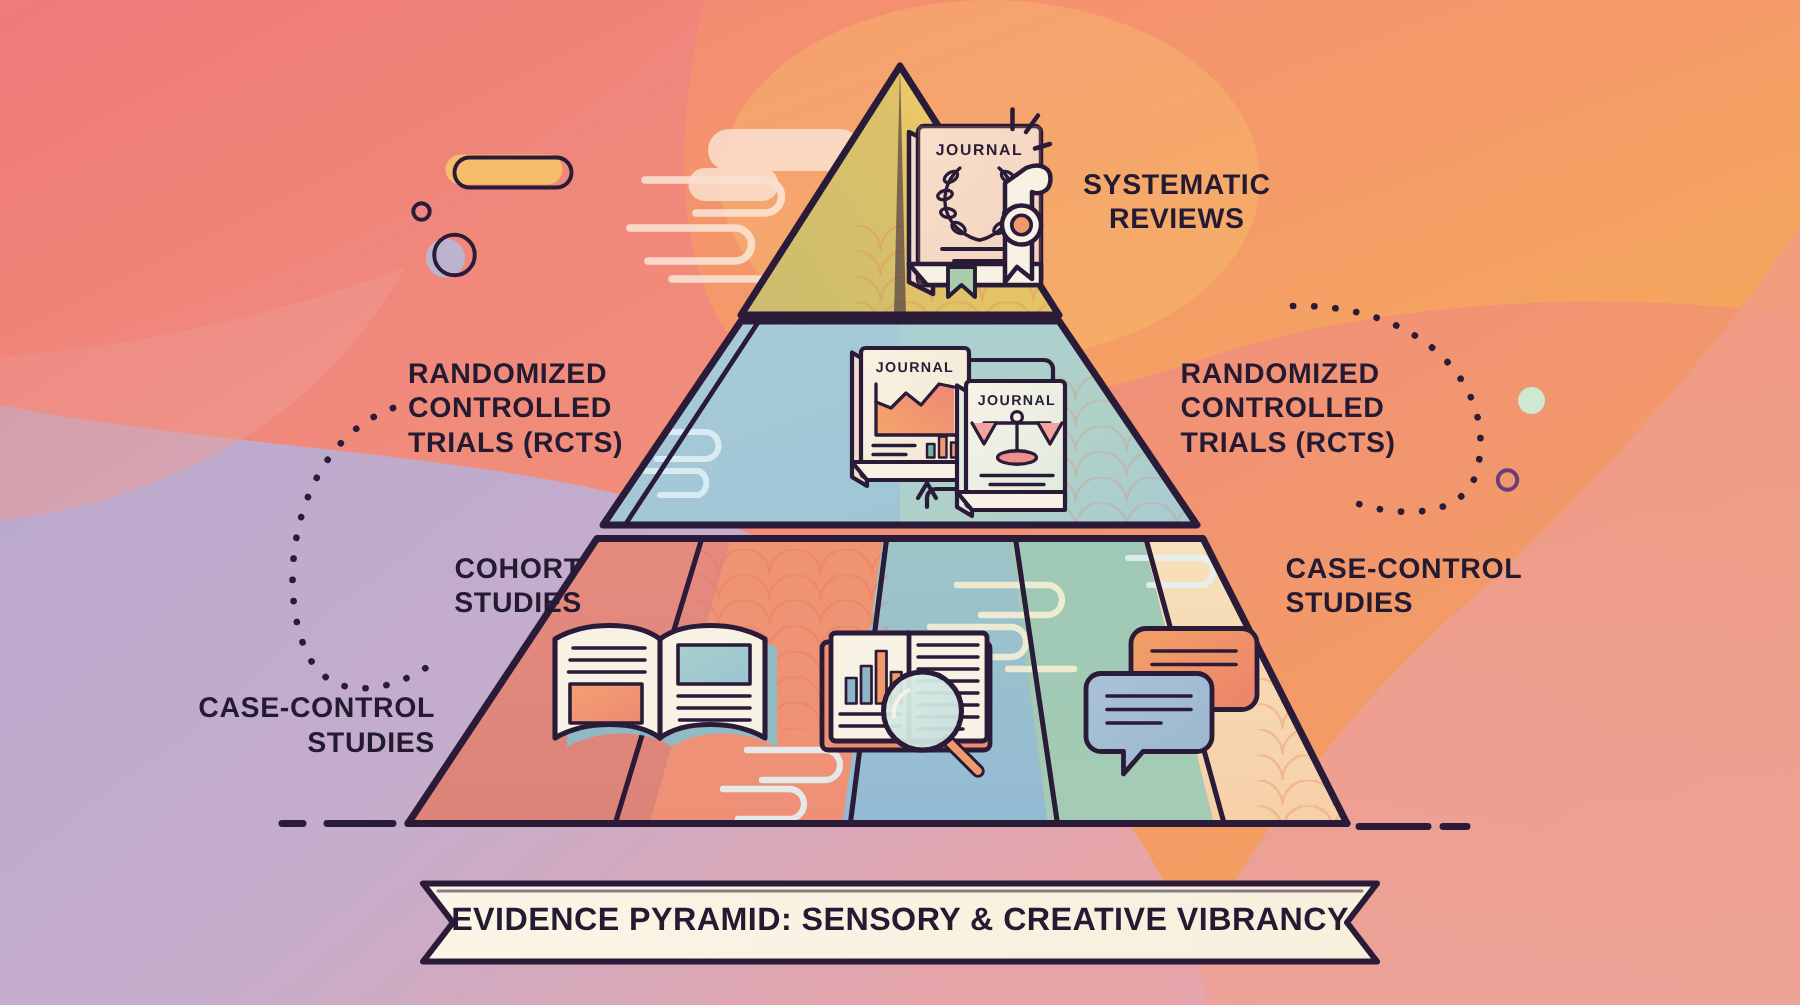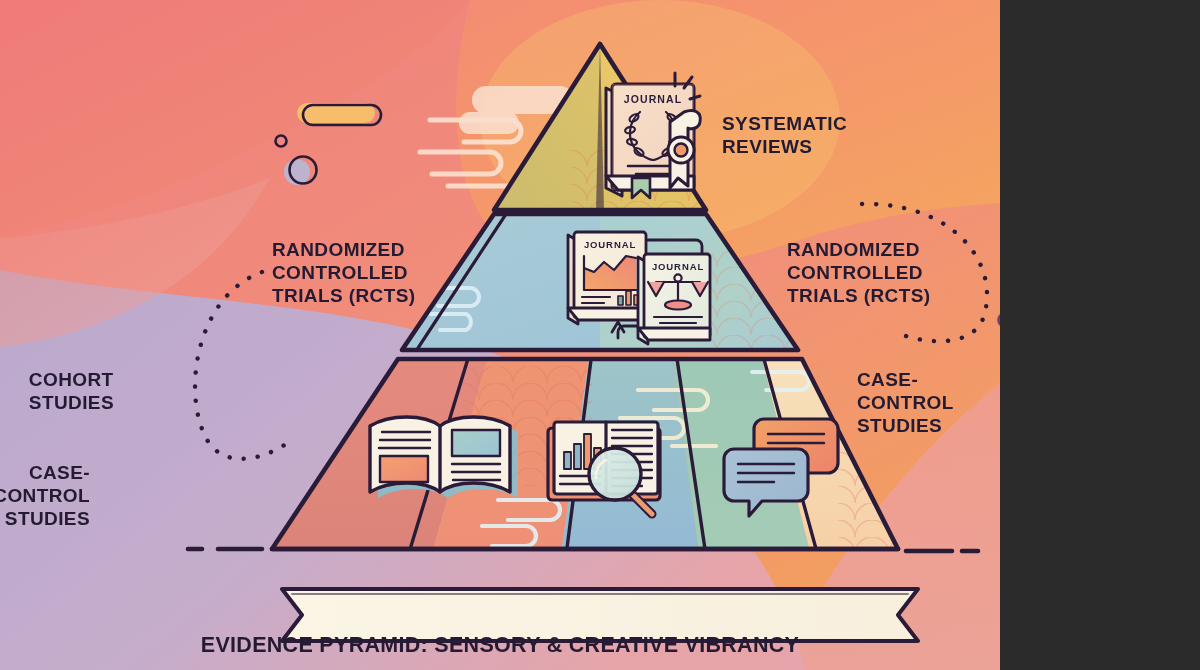--- a/index.html
+++ b/index.html
@@ -2,60 +2,59 @@
 <html><head>
 <meta charset="utf-8">
 <style>
   html, body {
     margin: 0;
     padding: 0;
     background: #2b2b2b;
   }
   #stage {
     position: relative;
-    width: 1000px;
+    width: 1200px;
     height: 670px;
     overflow: hidden;
     font-family: "Liberation Sans", sans-serif;
   }
   #bg { position:absolute; inset:0; }
   #art { position:absolute; inset:0; }
 
   .lbl {
     position: absolute;
     color: #241b33;
     font-weight: bold;
     font-size: 19px;
     line-height: 1.22;
     letter-spacing: 0.4px;
     white-space: pre-line;
     text-transform: uppercase;
   }
   .lbl.r { text-align: right; }
   .lbl.l { text-align: left; }
 
-  #sys-rev { left: 722px; top: 112px; }
+  #sys-rev { left: 722px; top: 112px; text-align: center; }
   #rct-left { left: 272px; top: 238px; }
   #rct-right { left: 787px; top: 238px; }
-  #cohort { right: 886px; top: 368px; text-align:left; }
+  #cohort { right: 812px; top: 368px; text-align:center; }
   #case-ctrl-right { left: 857px; top: 368px; }
   #case-ctrl-left { right: 910px; top: 461px; text-align:right; }
   #expert { left: 921px; top: 461px; }
 
   #banner-text {
     position: absolute;
     left: 0; right: 0;
     top: 601px;
     text-align: center;
     color: #241b33;
     font-weight: bold;
     font-size: 21.5px;
     letter-spacing: 0.3px;
     text-transform: uppercase;
-    margin-top: 32px;
   }
 </style>
 </head>
 <body>
 
 <div id="stage">
 
   <svg id="bg" viewBox="0 0 1200 670" width="1200" height="670">
     <defs>
       <linearGradient id="gTL" x1="0" y1="0" x2="1" y2="1">

